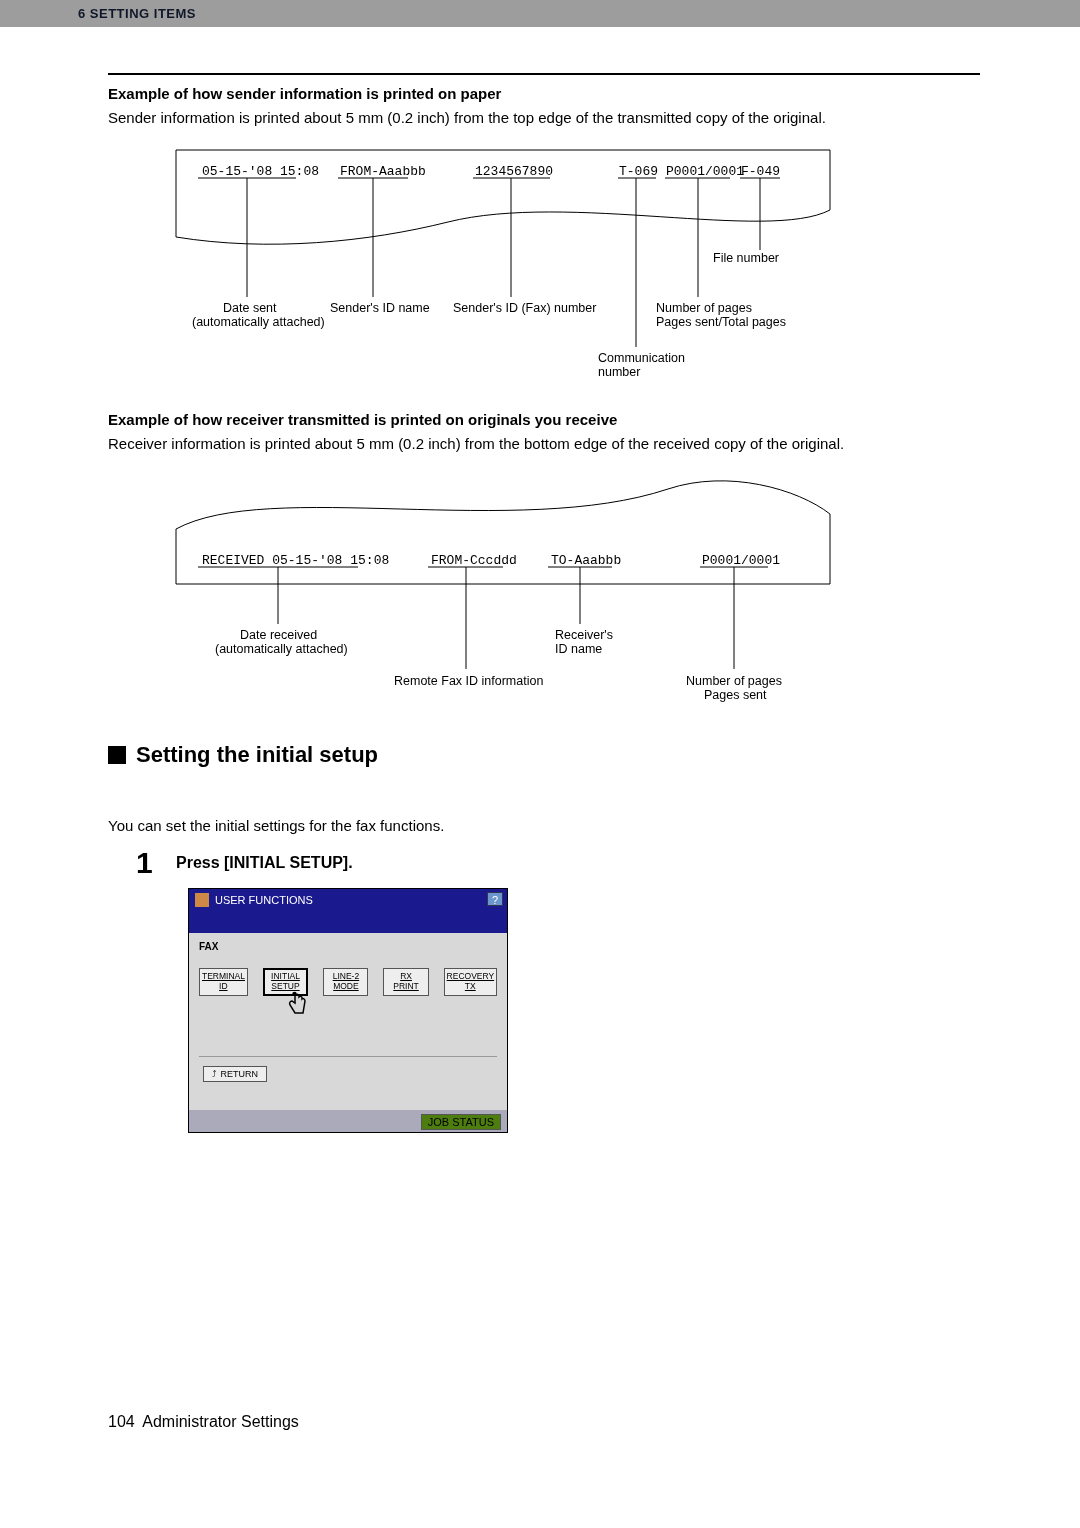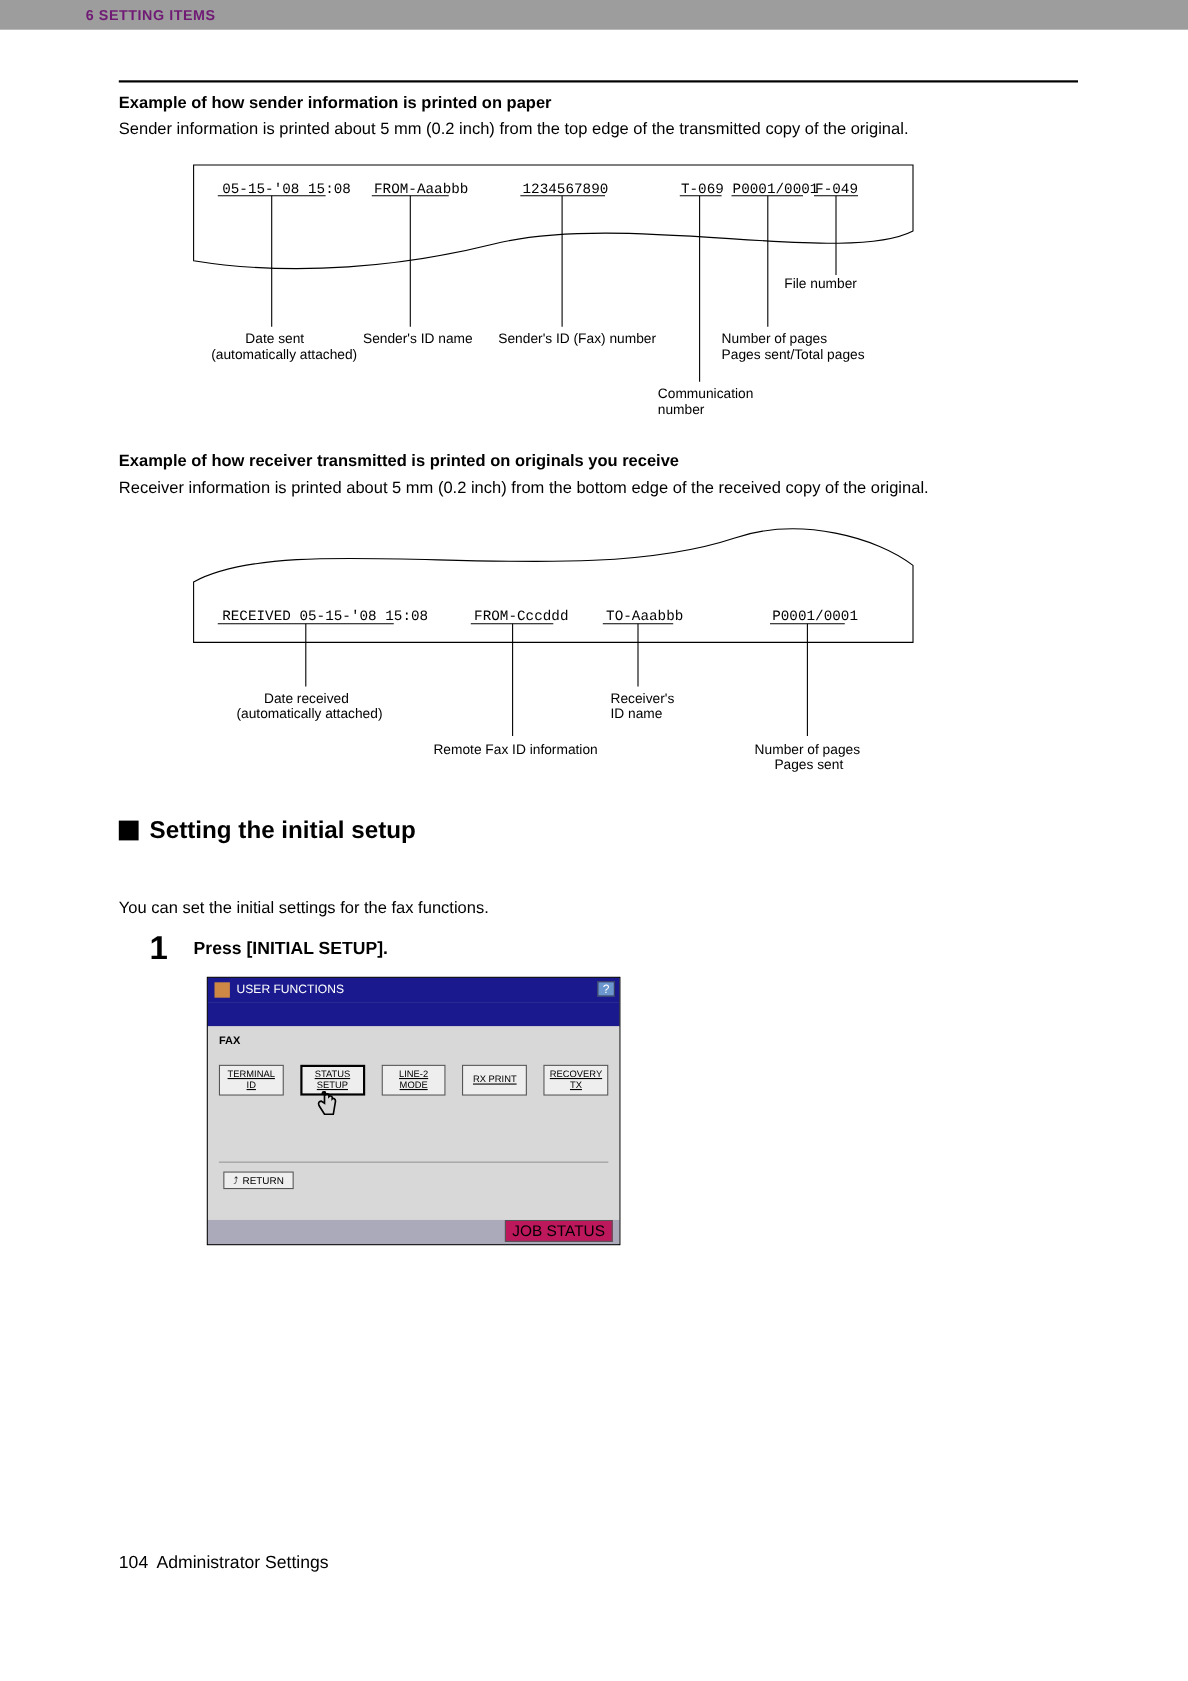--- a/index.html
+++ b/index.html
@@ -4,21 +4,21 @@
 <style>
   * { box-sizing: border-box; }
   body {
     margin: 0; padding: 0;
     font-family: Arial, Helvetica, sans-serif;
     background: #fff;
     width: 1080px;
   }
   .page-header-bar {
     background: #9d9d9d;
-    color: #701a75;
+    color: #0f172a;
     padding: 6px 0 6px 78px;
     font-size: 13px;
     font-weight: bold;
     letter-spacing: 0.5px;
   }
   .page-body {
     padding: 0 100px 40px 108px;
   }
   .hr-top {
     border: none;
@@ -46,21 +46,21 @@
     font-size: 22px;
     font-weight: bold;
     margin: 28px 0 10px 0;
   }
   .square { display:inline-block; width:18px; height:18px; background:#000; margin-right:10px; vertical-align:-2px; }
   .step-row { display:flex; align-items:flex-start; margin: 8px 0 6px 28px; }
   .step-num { font-size: 30px; font-weight: bold; width: 40px; line-height:1; }
   .step-text { font-size: 16px; font-weight: bold; margin-top:6px; }
   .ui-screenshot {
     margin: 10px 0 0 80px;
-    width: 376px;
+    width: 320px;
   }
   .ui-window {
     border: 1px solid #000;
     background: #d0d0d0;
   }
   .ui-title {
     background: #1a1a8e;
     color: #fff;
     font-size: 11px;
     padding: 4px 6px;
@@ -96,21 +96,21 @@
   }
   .ui-return-btn {
     border:1px solid #555; background:#eee; font-size:9px; padding:2px 8px; display:inline-flex; align-items:center; gap:4px;
   }
   .ui-jobstatus-row {
     background:#aab;
     text-align:right;
     padding:2px 6px;
   }
   .ui-jobstatus-btn {
-    border:1px solid #555; background:#be185d; font-size:14px; padding:1px 6px;
+    border:1px solid #555; background:#4d7c0f; font-size:11px; padding:1px 6px;
   }
   .footer {
     position: relative;
     margin-top: 240px;
     padding: 0 0 30px 108px;
     font-size: 16px;
   }
   .footer-page { display:inline-block; margin-right:4px; }
 </style>
 </head>
@@ -210,21 +210,21 @@
       <div class="ui-title">
         <span class="ui-title-icon"></span>
         <span>USER FUNCTIONS</span>
         <span class="ui-help">?</span>
       </div>
       <div class="ui-bluebar"></div>
       <div class="ui-gray">
         <div class="ui-crumb">FAX</div>
         <div class="ui-btnrow">
           <div class="ui-btn">TERMINAL ID</div>
-          <div class="ui-btn selected">STATUS SETUP</div>
+          <div class="ui-btn selected">INITIAL SETUP</div>
           <div class="ui-btn">LINE-2 MODE</div>
           <div class="ui-btn">RX PRINT</div>
           <div class="ui-btn">RECOVERY TX</div>
         </div>
         <div class="ui-pointer">
           <svg viewBox="0 0 24 28">
               <path d="M10 2 v10 l-3 -2 c-2 0 -3 2 -2 4 l5 8 h8 l2 -12 c0 -2 -2 -3 -3 -2 v-1 c0 -2 -2 -2 -3 -1 v-1 c0 -2 -2 -2 -3 -1 V3 c0 -2 -3 -2 -3 0 Z" fill="none" stroke="#000" stroke-width="1.5"></path>
             </svg>
         </div>
         <div class="ui-return-row">

